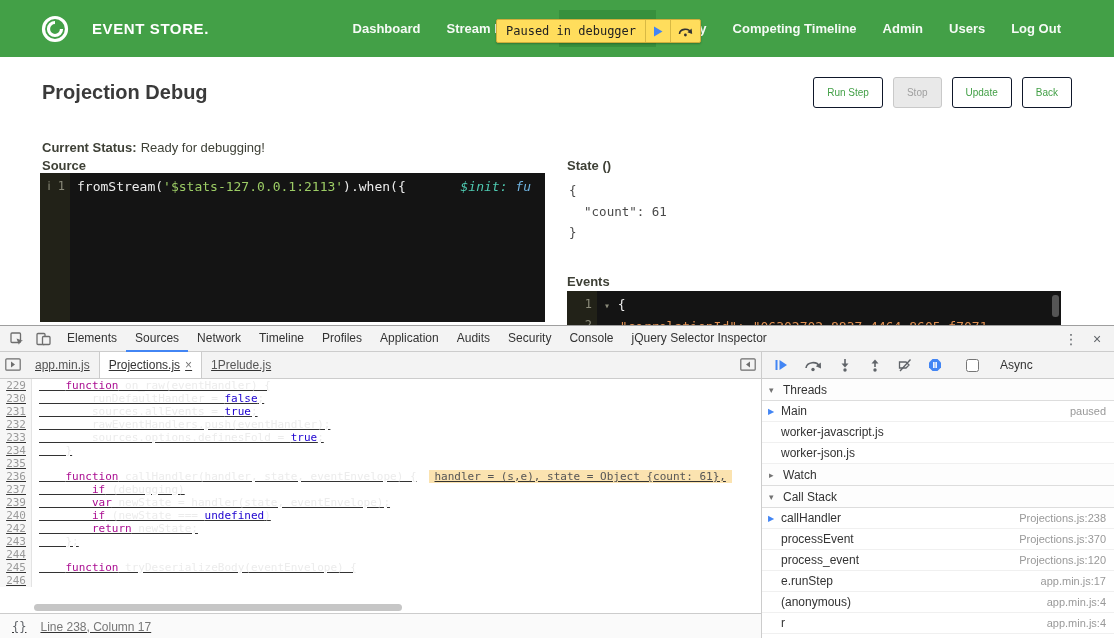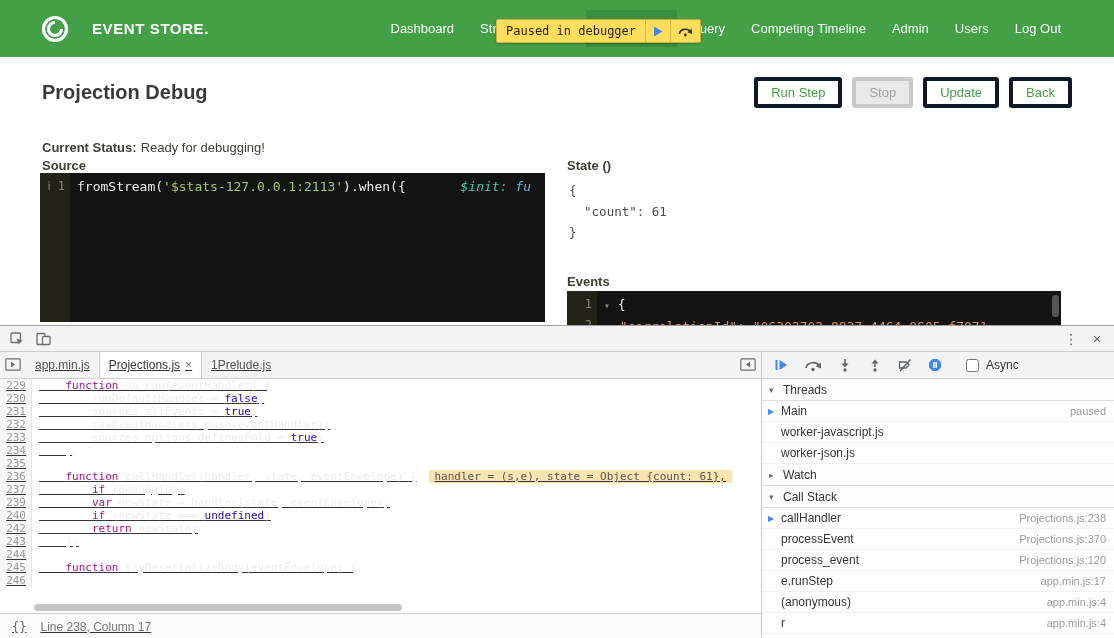--- a/index.html
+++ b/index.html
@@ -2,35 +2,35 @@
 <html><head>
 <meta charset="utf-8">
 <style>
   * { margin:0; padding:0; box-sizing:border-box; }
   body { font-family:"Liberation Sans", sans-serif; background:#888; }
   .screen { position:relative; width:1114px; height:638px; overflow:hidden; background:#fff; }
 
   
   .es-header { position:absolute; top:0; left:0; right:0; height:57px; background:#43a047; display:flex; align-items:center; padding:0 40px; }
   .brand { display:flex; align-items:center; gap:22px; color:#fff; font-weight:bold; font-size:15px; letter-spacing:.6px; cursor:pointer; }
-  .main-nav { margin-left:auto; display:flex; align-items:flex-start; }
+  .main-nav { margin-left:auto; display:flex; align-items:flex-start;font-weight:bold; }
   .nav-item { color:rgba(255,255,255,.95); font-size:13px; padding:11px 13px; cursor:pointer; white-space:nowrap; }
   .nav-item.active { background:#37903d; }
 
   
   .paused-banner { position:absolute; top:7px; left:496px; height:24px; background:#ffdd5c; border:1px solid #cfae3a; border-radius:2px; display:flex; align-items:stretch; z-index:6; box-shadow:0 1px 2px rgba(0,0,0,.25);margin-top:12px; }
   .pb-text { display:flex; align-items:center; padding:0 9px; font-family:"DejaVu Sans Mono", monospace; font-size:12px; color:#222; }
   .pb-btn { display:flex; align-items:center; padding:0 7px; border-left:1px solid #d8b944; cursor:pointer; }
 
   
   .es-main { position:absolute; top:57px; left:0; right:0; height:268px; overflow:hidden; background:#fff; }
   .title-row { position:absolute; top:20px; left:42px; right:42px; display:flex; align-items:center; }
   .page-title { font-size:20px; font-weight:bold; color:#3a3a3a; }
   .page-btns { margin-left:auto; display:flex; }
-  .es-btn { height:31px; padding:0 13px; margin-left:10px; background:#fff; border:4px solid #0f172a; color:#43a047; border-radius:3px; font-size:13px; cursor:pointer; font-family:inherit; }
+  .es-btn { height:31px; padding:0 13px; margin-left:10px; background:#fff; border:1px solid #0f172a; color:#43a047; border-radius:3px; font-size:10px; cursor:pointer; font-family:inherit; }
   .es-btn.disabled { background:#e9e9e9; border-color:#c9c9c9; color:#a0a0a0; cursor:default; }
   .status-line { position:absolute; top:83px; left:42px; font-size:13px; color:#3e4036; }
   .status-line b { margin-right:4px; }
   .sec-label { position:absolute; font-size:13px; font-weight:bold; color:#3e4036; }
   #source-label { top:101px; left:42px; }
   #state-label  { top:101px; left:567px;text-align:right; }
   #events-label { top:217px; left:567px; }
 
   .dark-editor { position:absolute; background:#141414; font-family:"DejaVu Sans Mono", monospace; font-size:13px; overflow:hidden; display:flex; }
   .source-editor { top:116px; left:40px; width:505px; height:149px; }
@@ -72,21 +72,21 @@
   .tk-sel { background:#3d7fd6; color:#fff; }
   .inline-eval { background:#fbe3b0; color:#555; margin-left:12px; padding:0 6px; }
   .hscroll { position:absolute; left:34px; bottom:2px; width:368px; height:7px; background:#c6c6c6; border-radius:4px; }
   .dt-statusbar { height:26px; flex:none; border-top:1px solid #ccc; background:#fafafa; display:flex; align-items:center; padding:0 12px; gap:14px; }
   .pp-icon { font-family:"DejaVu Sans Mono", monospace; color:#5f6368; font-size:12px; cursor:pointer; }
   .line-info { color:#777; font-size:12px; }
 
   .dt-right { flex:1; display:flex; flex-direction:column; background:#fff; overflow:hidden; }
   .debug-toolbar { height:27px; flex:none; background:#f3f3f3; border-bottom:1px solid #ccc; display:flex; align-items:center; padding:0 12px; gap:16px; }
   .dbg-icon { display:flex; align-items:center; cursor:pointer; }
-  .async-wrap { display:flex; align-items:center; gap:7px; margin-left:8px; color:#333; }
+  .async-wrap { display:flex; align-items:center; gap:21px; margin-left:8px; color:#333; }
   .async-wrap input { width:13px; height:13px; }
 
   .sb-section-h { height:22px; display:flex; align-items:center; padding:0 7px; border-bottom:1px solid #ddd; background:#fdfdfd; cursor:pointer; }
   .sb-arrow { color:#727272; font-size:9px; margin-right:6px; width:8px; }
   .sb-row { height:21px; display:flex; align-items:center; padding:0 8px 0 19px; border-bottom:1px solid #f0f0f0; position:relative; cursor:pointer; white-space:nowrap; }
   .sb-marker { position:absolute; left:6px; color:#4285f4; font-size:8px; }
   .sb-loc { margin-left:auto; color:#999; font-size:11px; padding-left:10px; }
 </style>
 </head>
 <body>
@@ -170,20 +170,32 @@
             <rect x="1" y="1" width="9.5" height="9.5" rx="1" fill="none" stroke="#6e6e6e" stroke-width="1.3"></rect>
             <path d="M6.5 6.5 L13 8.8 L10.1 9.8 L8.9 12.8 z" fill="#6e6e6e"></path>
           </svg>
       </span>
       <span class="dt-iconbtn">
         <svg width="15" height="14" viewBox="0 0 15 14">
             <rect x="1" y="1.5" width="8" height="11" rx="1" fill="none" stroke="#6e6e6e" stroke-width="1.3"></rect>
             <rect x="6.5" y="4.5" width="7.5" height="8" rx="1" fill="#f3f3f3" stroke="#6e6e6e" stroke-width="1.3"></rect>
           </svg>
       </span>
+      <div class="dt-tabs" id="dt-tabs">
+          <div class="dt-tab">Elements</div>
+          <div class="dt-tab active">Sources</div>
+          <div class="dt-tab">Network</div>
+          <div class="dt-tab">Timeline</div>
+          <div class="dt-tab">Profiles</div>
+          <div class="dt-tab">Application</div>
+          <div class="dt-tab">Audits</div>
+          <div class="dt-tab">Security</div>
+          <div class="dt-tab">Console</div>
+          <div class="dt-tab">jQuery Selector Inspector</div>
+        </div>
       <div class="dt-tabbar-right">
         <span class="dt-iconbtn glyph-btn">⋮</span>
         <span class="dt-iconbtn glyph-btn">×</span>
       </div>
     </div>
 
     <div class="dt-body">
 
       <div class="dt-left">
         <div class="file-tabbar">

